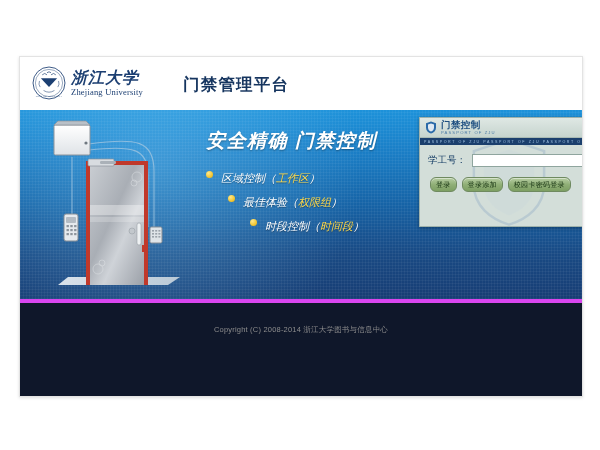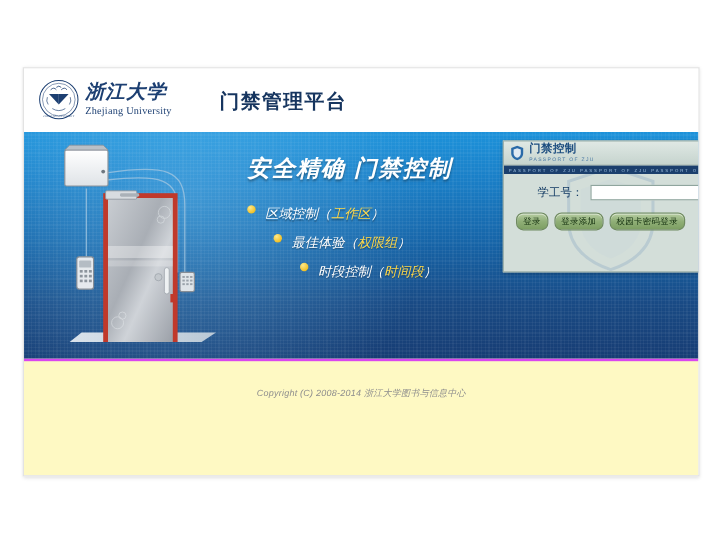--- a/index.html
+++ b/index.html
@@ -213,21 +213,21 @@
     white-space: nowrap;
   }
   #login-ribbon span {
     font-size: 3.6px;
     color: #9fc0e0;
     letter-spacing: 1.6px;
     padding-left: 4px;
   }
   #login-form {
     position: relative;
-    padding: 9px 8px 0 20px;
+    padding: 9px 8px 0 0;
   }
   .field-row {
     display: flex;
     align-items: center;
     margin-bottom: 8px;
   }
   .field-label {
     font-size: 9.5px;
     color: #123a63;
     width: 46px;
@@ -269,24 +269,23 @@
     white-space: nowrap;
     box-shadow: inset 0 1px 0 rgba(255,255,255,0.45);
     cursor: pointer;
     font-family: "Liberation Sans", sans-serif;
   }
 
   
   #site-footer {
     position: relative;
     height: 95px;
-    background: #fef9c3;
-    border-top: 2px solid #d946ef;
+    background: #0f172a;
+    border-top: 4px solid #d946ef;
     text-align: center;
-    font-style: italic;
   }
   #copyright-line {
     padding-top: 22px;
     font-size: 7.5px;
     color: #8d8d8d;
     letter-spacing: .2px;
   }
   #browser-line {
     padding-top: 19px;
     font-size: 9px;

